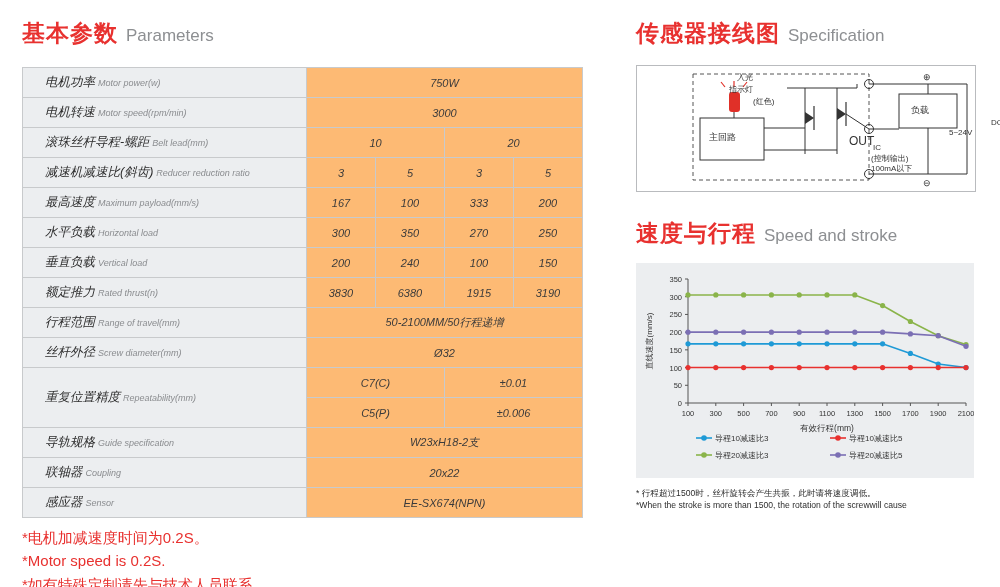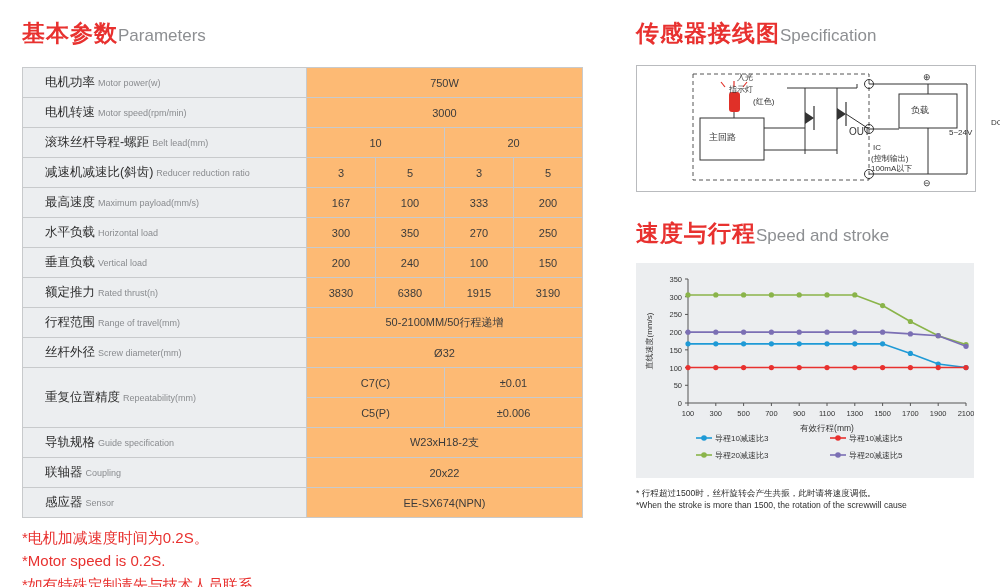--- a/index.html
+++ b/index.html
@@ -7,33 +7,34 @@
     width:1000px;height:587px;
     background:#ffffff;
     font-family:"Liberation Sans", sans-serif;
     color:#333;
     overflow:hidden;
     position:relative;
   }
   .page{position:relative;width:1000px;height:587px;}
 
   
-  .sec-head{display:flex;align-items:baseline;text-align:center;}
+  .sec-head{display:flex;align-items:baseline;gap:8px;text-align:center;}
   .sec-head .cn{
     color:#e8312f;font-size:23px;font-weight:bold;letter-spacing:1px;
   }
   .sec-head .en{
     color:#8d8f92;font-size:17px;font-weight:normal;
   }
 
   
   .left{position:absolute;left:22px;top:18px;width:565px;}
   .spec-table{
     border-collapse:collapse;width:512px;margin-top:18px;
     table-layout:fixed;
+    font-style:italic;
   }
   .spec-table td{
     border:1px solid #c8cacc;
     font-size:11px;
     text-align:center;
     color:#3b3b3b;
     height:27px;
     background:#fdba74;
   }
   .spec-table td.label{
@@ -246,21 +247,21 @@
       </div>
       <div class="diag-label" style="left:92px;top:19px;">
         <span>指示灯</span>
       </div>
       <div class="diag-label" style="left:96px;top:31px;margin-left:20px;">
         <span>(红色)</span>
       </div>
       <div class="diag-label" style="left:72px;top:66px;font-size:9px;">
         <span>主回路</span>
       </div>
-      <div class="diag-label" style="left:212px;top:60px;font-size:10px;">
+      <div class="diag-label" style="left:212px;top:68px;font-size:12px;">
         <span>OUT</span>
       </div>
       <div class="diag-label" style="left:236px;top:77px;">
         <span>IC</span>
       </div>
       <div class="diag-label" style="left:274px;top:39px;font-size:9px;">
         <span>负载</span>
       </div>
       <div class="diag-label" style="left:318px;top:52px;padding-left:36px;">
         <span>DC</span>

